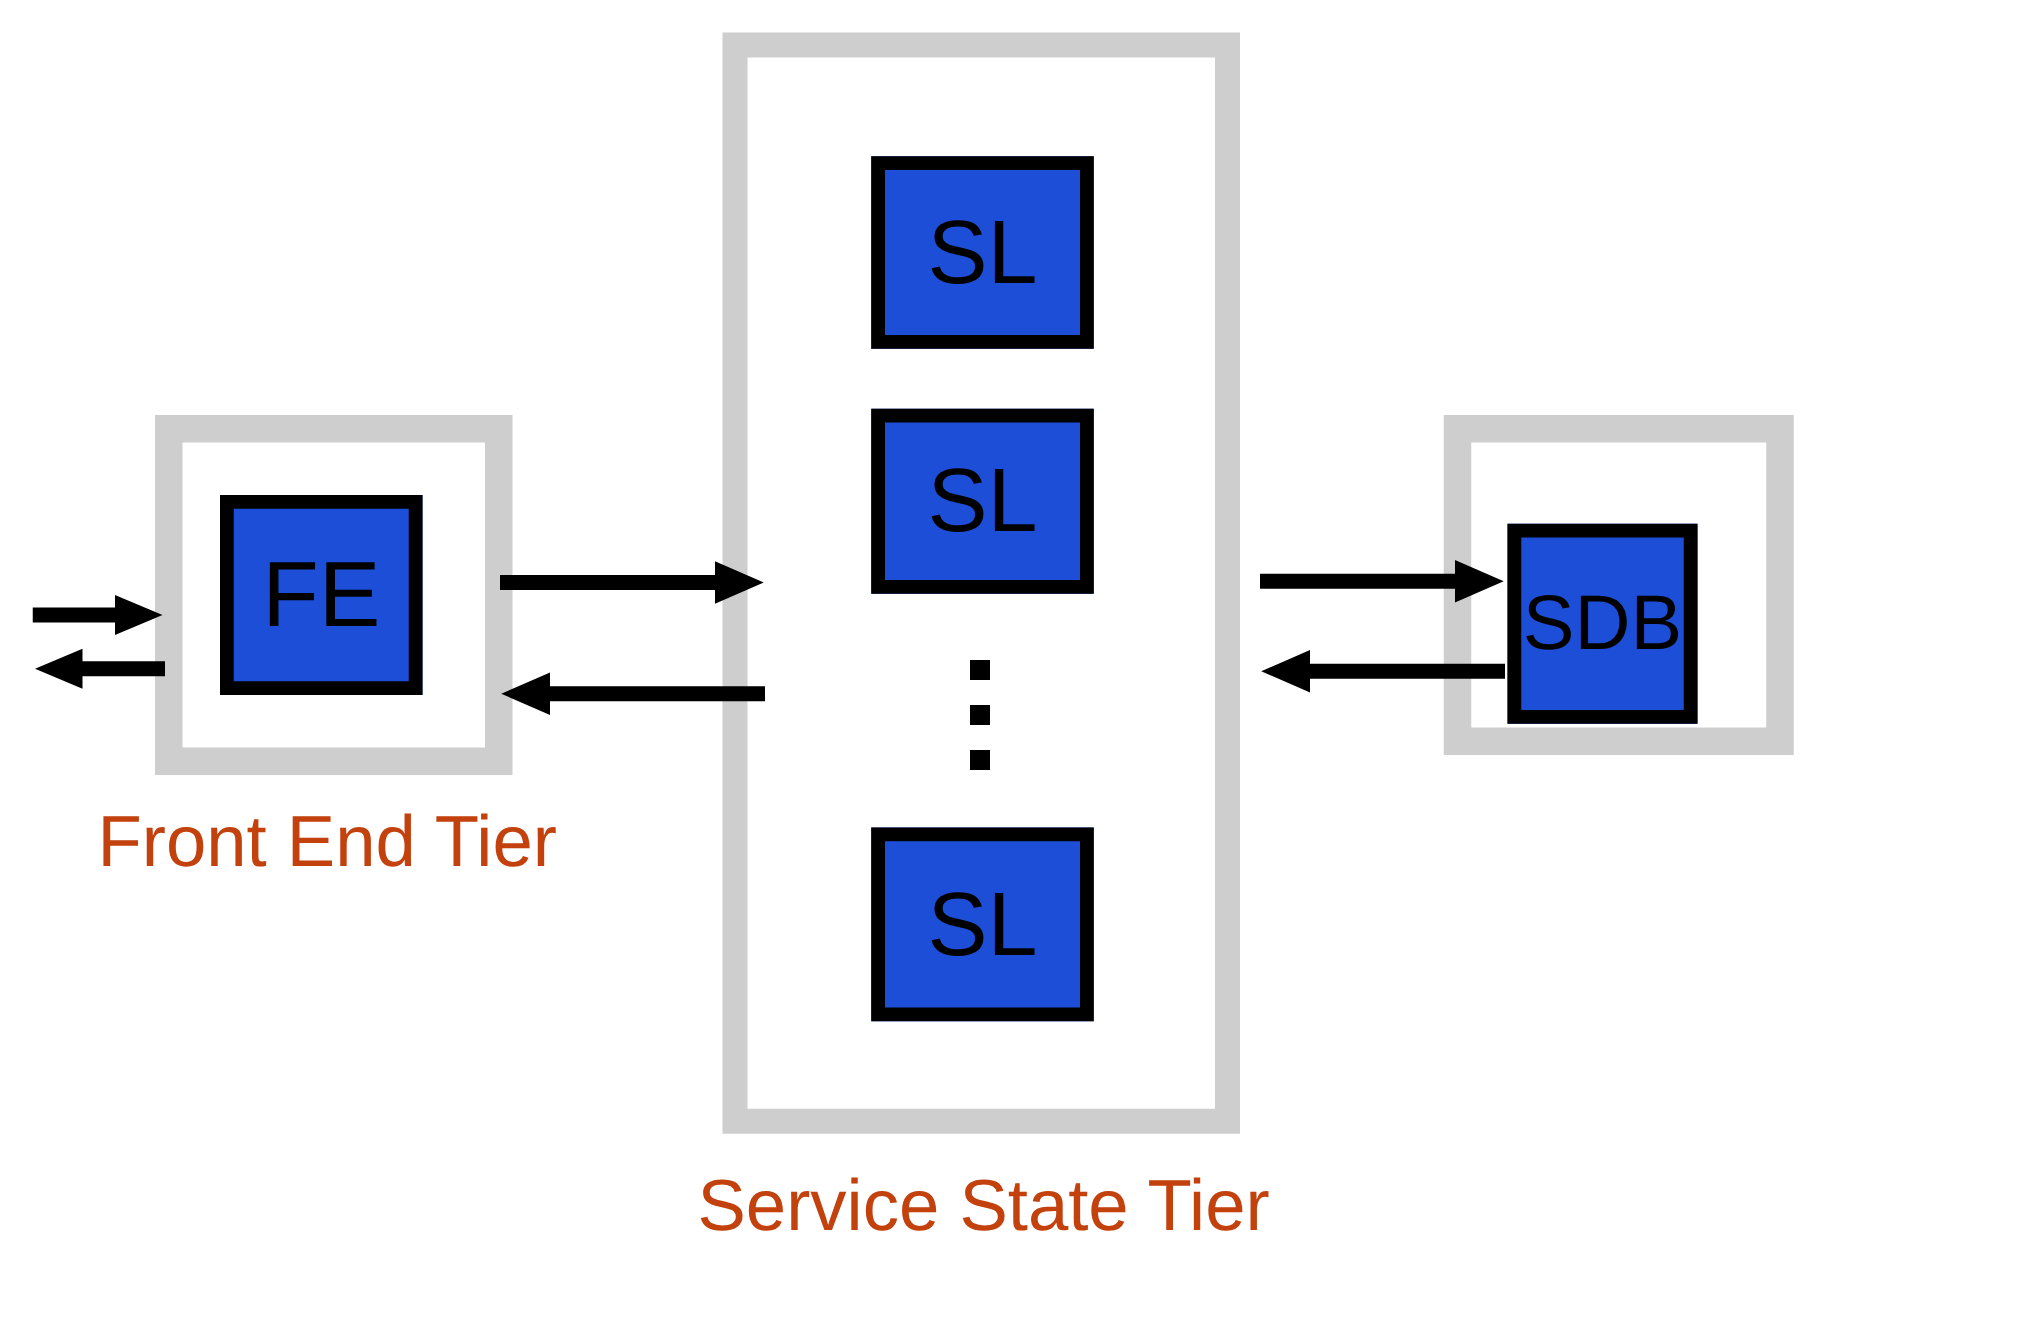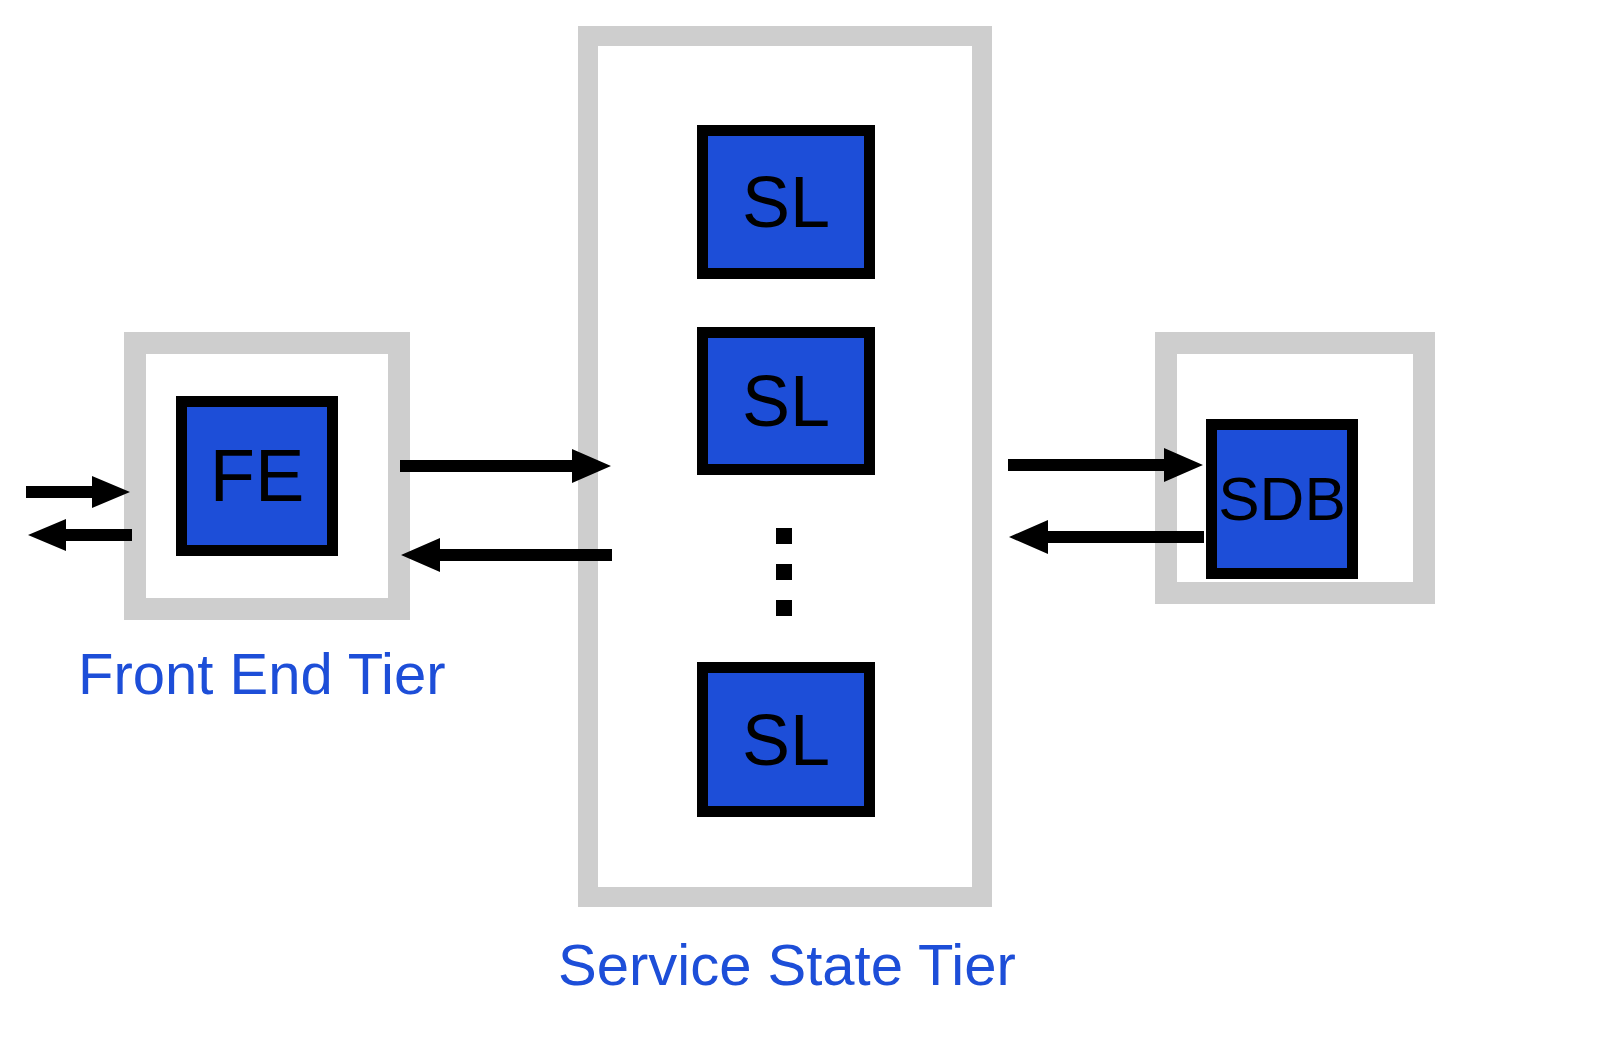--- a/index.html
+++ b/index.html
@@ -132,21 +132,21 @@
     pointer-events: none;
   }
   .arrow svg { display: block; }
 
   
   .tier-caption {
     position: absolute;
     font-family: "Liberation Sans", sans-serif;
     font-size: 58px;
     line-height: 1;
-    color: #1d4ed8;
+    color: #c2410c;
     white-space: nowrap;
     user-select: none;
   }
   #caption-fe  { left: 78px;  top: 645px; }
   #caption-sl  { left: 558px; top: 936px; }
   #caption-sdb { left: 1048px; top: 645px; }
 </style>
 </head>
 <body>
 

